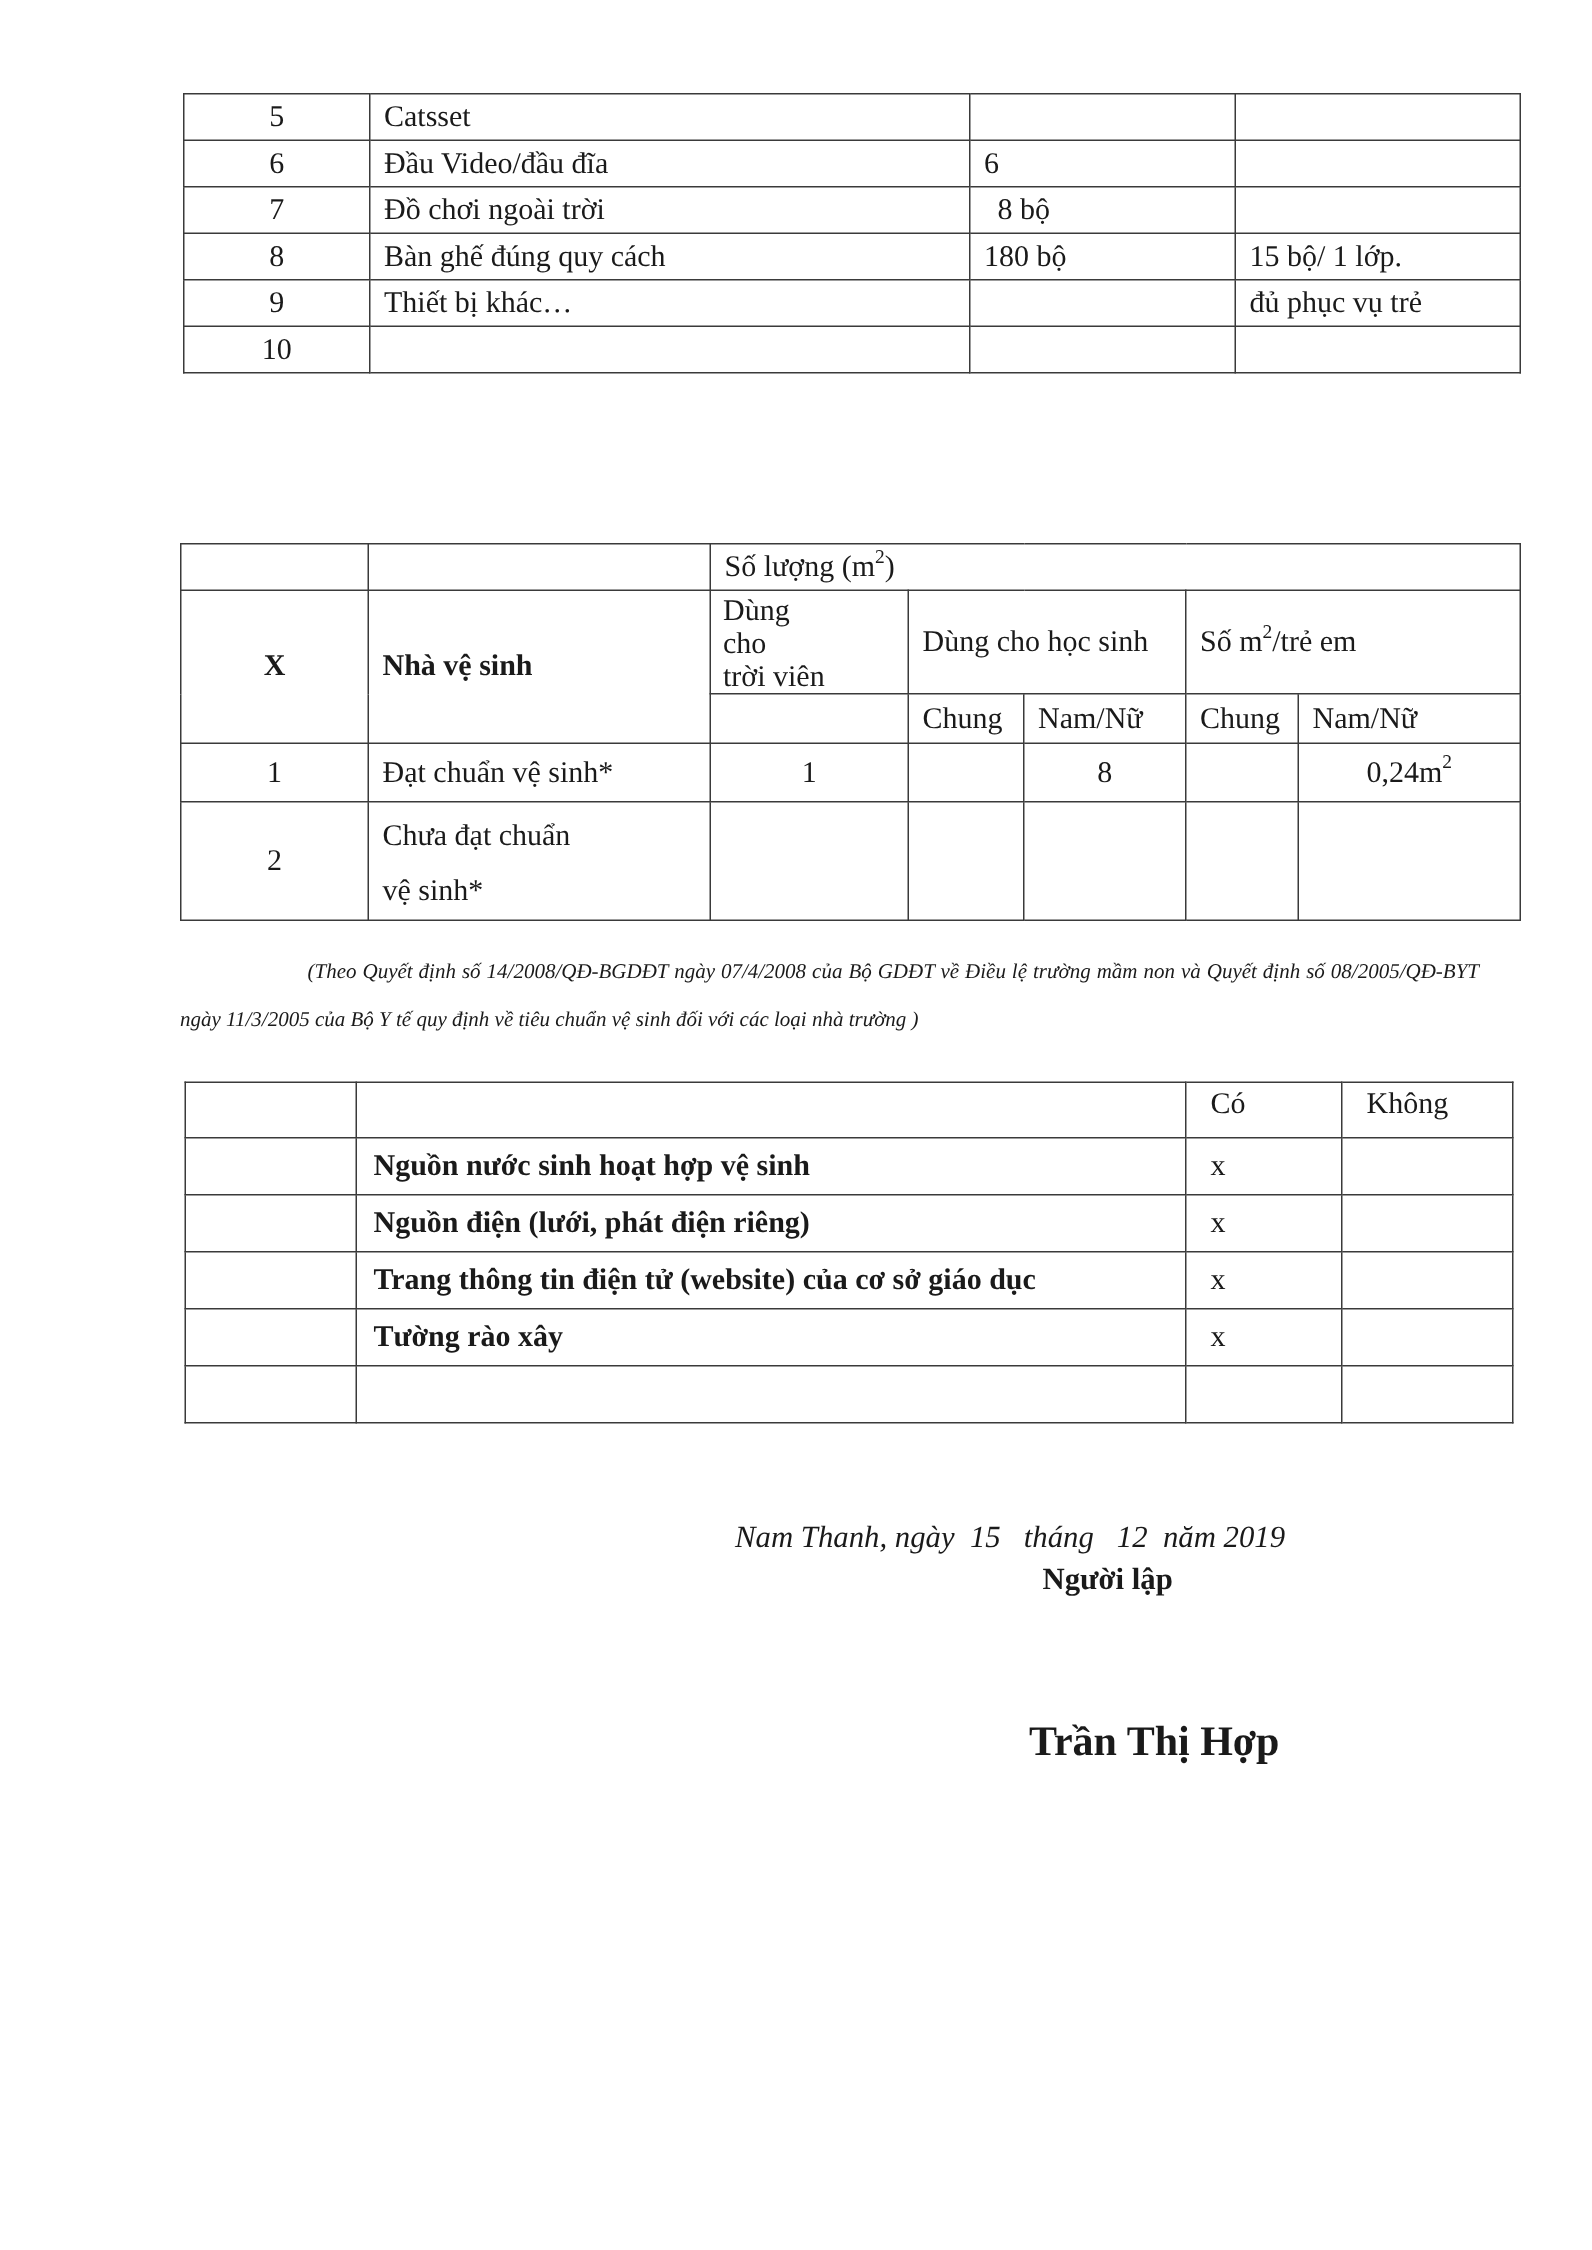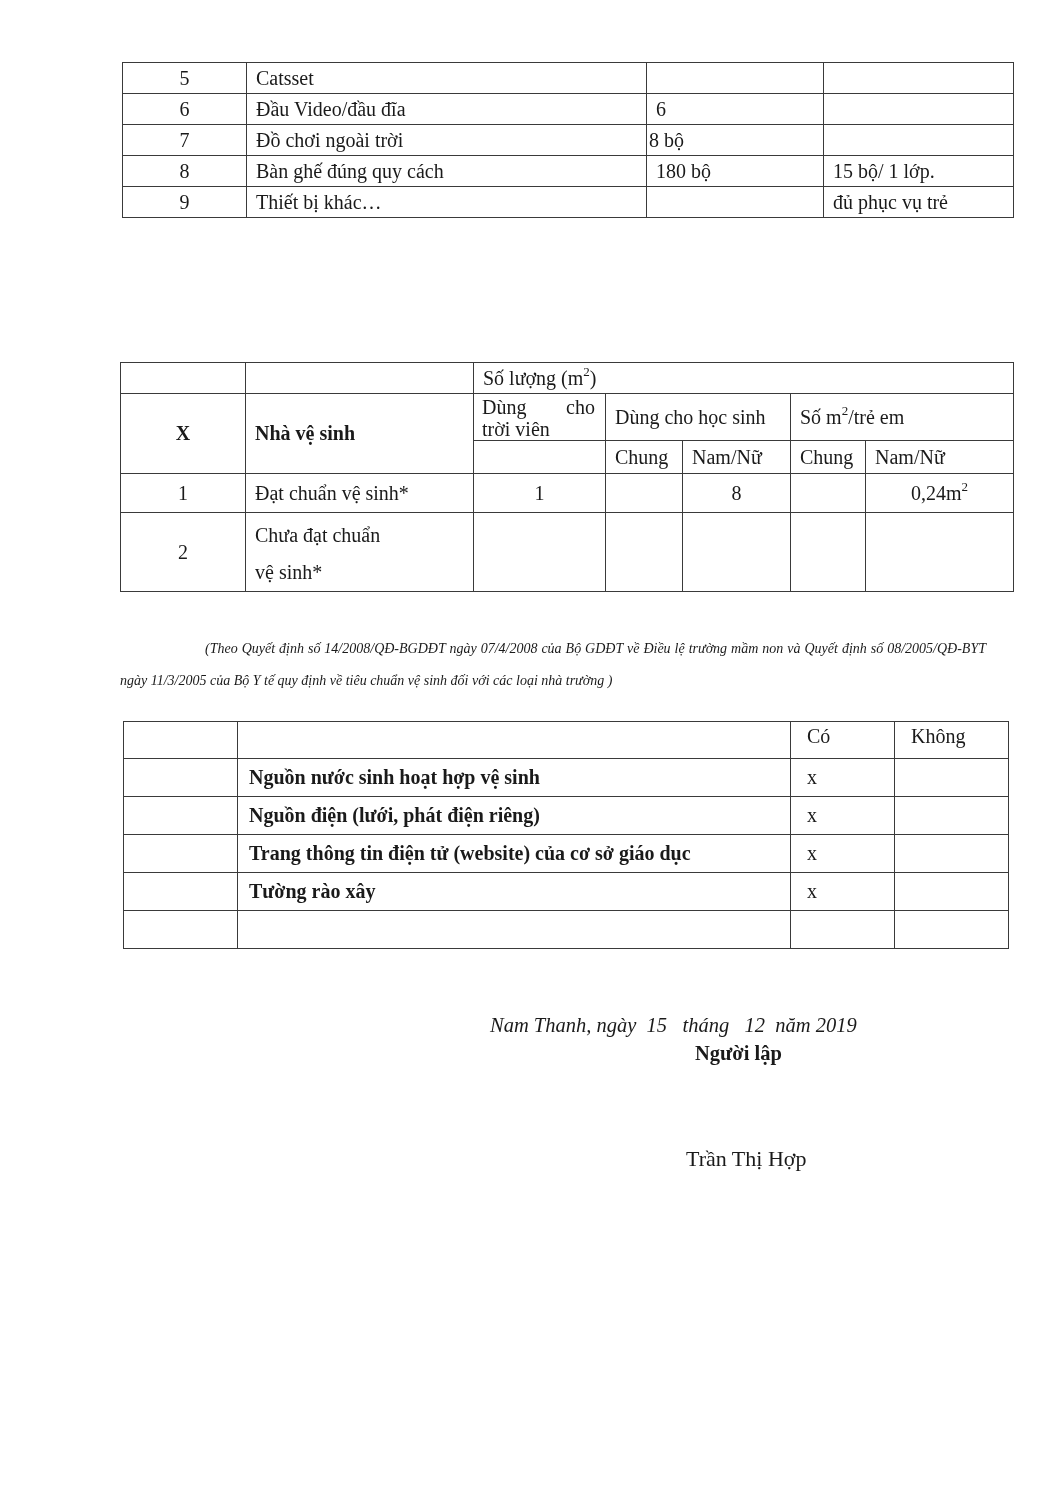--- a/index.html
+++ b/index.html
@@ -22,36 +22,36 @@
   }
   .ctr{text-align:center;}
   .lft{text-align:left;padding-left:9px;}
   .bold{font-weight:bold;}
   sup.sq{font-size:13px;line-height:0;position:relative;top:-1px;}
   
   #equipment-table{left:122px;top:62px;}
   #equipment-table tr{height:31px;}
   
   #toilet-table{left:120px;top:362px;}
-  .teacher-split{display:flex;justify-content:space-between;padding:2px 10px 0 8px;line-height:22px;}
+  .teacher-split{display:flex;padding:2px 10px 0 8px;line-height:22px;flex-direction:column;}
   .teacher-l2{display:block;padding-left:8px;line-height:22px;}
   .two-line span{display:block;line-height:37px;padding-left:9px;}
   
   #regulation-note{
     left:120px;top:633px;width:866px;
     font-style:italic;font-size:14px;line-height:32px;
     text-align:justify;text-indent:85px;
   }
   
   #checklist-table{left:123px;top:721px;}
   #checklist-table td{vertical-align:middle;padding-left:16px;}
   
   #signature-date{left:490px;top:1014px;font-style:italic;font-size:20.5px;white-space:pre;}
   #signature-role{left:695px;top:1042px;font-weight:bold;font-size:20.5px;}
-  #signature-name{left:686px;top:1146px;font-weight:normal;font-size:22px;}
+  #signature-name{left:686px;top:1146px;font-weight:bold;font-size:28px;}
 </style>
 </head>
 <body>
 
 <table id="equipment-table" class="abs">
   <colgroup>
       <col style="width:124px">
       <col style="width:400px">
       <col style="width:177px">
       <col style="width:190px">
@@ -65,34 +65,40 @@
   </tr>
   <tr>
     <td class="ctr">6</td>
     <td class="lft">Đầu Video/đầu đĩa</td>
     <td class="lft">6</td>
     <td class="lft"></td>
   </tr>
   <tr>
     <td class="ctr">7</td>
     <td class="lft">Đồ chơi ngoài trời</td>
-    <td class="lft" style="padding-left:2px;">8 bộ</td>
+    <td class="lft" style="padding-left:18px;">8 bộ</td>
     <td class="lft"></td>
   </tr>
   <tr>
     <td class="ctr">8</td>
     <td class="lft">Bàn ghế đúng quy cách</td>
     <td class="lft">180 bộ</td>
     <td class="lft">15 bộ/ 1 lớp.</td>
   </tr>
   <tr>
     <td class="ctr">9</td>
     <td class="lft">Thiết bị khác…</td>
     <td class="lft"></td>
     <td class="lft">đủ phục vụ trẻ</td>
+  </tr>
+  <tr>
+    <td class="ctr">10</td>
+    <td class="lft"></td>
+    <td class="lft"></td>
+    <td class="lft"></td>
   </tr>
 </tbody>
   </table>
 
 <table id="toilet-table" class="abs">
   <colgroup>
     <col style="width:125px">
       <col style="width:228px">
       <col style="width:132px">
     <col style="width:77px">

